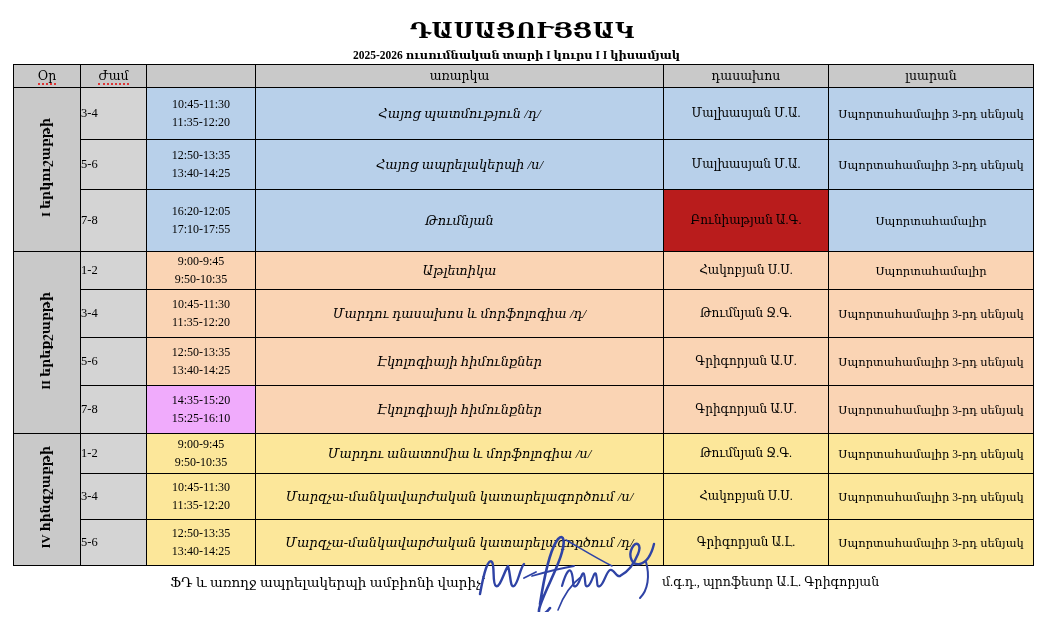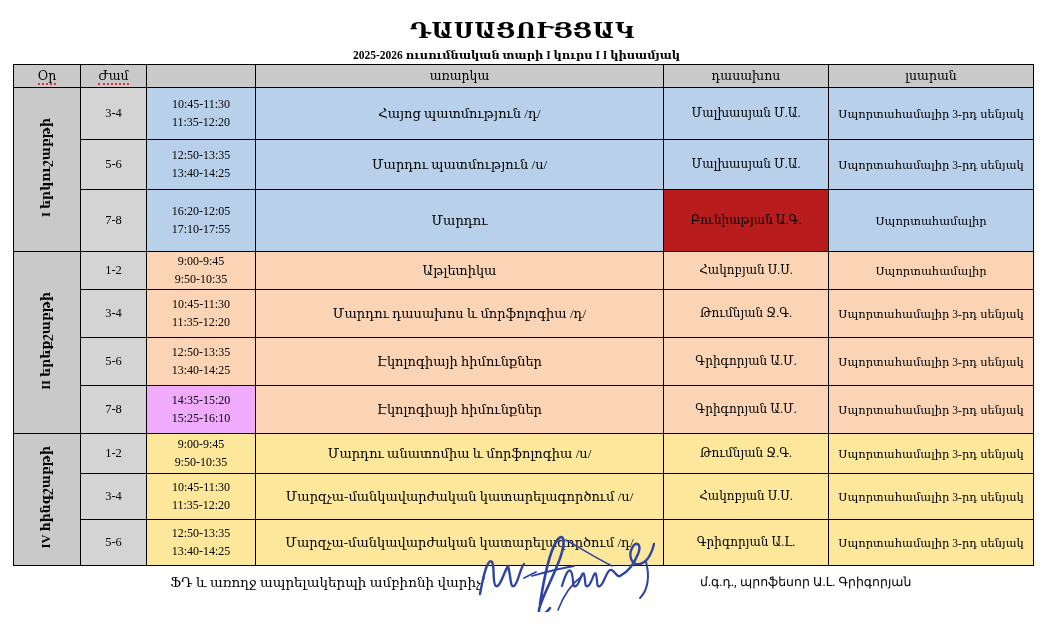--- a/index.html
+++ b/index.html
@@ -99,36 +99,36 @@
     font-weight: bold;
     line-height: 1.25;
     white-space: nowrap;
     text-align: center;
   }
   .day-rot .roman { font-weight: bold; }
 
   
   td.period-cell {
     background: #d4d4d4;
-    text-align: center;
     font-size: 12.5px;
     font-weight: bold;
   }
 
   
   td.time-cell {
     text-align: center;
     font-size: 12px;
     line-height: 1.45;
     padding: 2px 0;
   }
   td.subj-cell {
     text-align: center;
     font-size: 13px;
     padding: 2px 6px;
+    font-style: italic;
   }
   td.lect-cell {
     text-align: center;
     font-size: 12px;
     padding: 2px 4px;
   }
   td.room-cell {
     text-align: center;
     font-size: 11.5px;
     padding: 2px 4px;
@@ -147,25 +147,24 @@
   }
   .footer-left {
     position: absolute;
     left: 170px;
     top: 14px;
     font-size: 13.5px;
     white-space: nowrap;
   }
   .footer-right {
     position: absolute;
-    left: 700px;
+    left: 662px;
     top: 14px;
     font-size: 12.5px;
     white-space: nowrap;
-    font-family: Liberation Serif, serif;
   }
   .signature {
     position: absolute;
     left: 470px;
     top: -28px;
     width: 230px;
     height: 80px;
     pointer-events: none;
   }
 </style>
@@ -208,31 +207,31 @@
             <td class="subj-cell" style="background: rgb(184, 208, 234);">Հայոց պատմություն /դ/</td>
             <td class="lect-cell" style="background: rgb(184, 208, 234);">Մալխասյան Մ.Ա.</td>
             <td class="room-cell" style="background: rgb(184, 208, 234);">Սպորտահամալիր 3-րդ սենյակ</td>
           </tr>
           <tr style="height: 50px;">
             <td class="period-cell"><span>5-6</span></td>
             <td class="time-cell" style="background: rgb(184, 208, 234);">
               <div>12:50-13:35</div>
               <div>13:40-14:25</div>
             </td>
-            <td class="subj-cell" style="background: rgb(184, 208, 234);">Մարդու պատմություն /ս/</td>
+            <td class="subj-cell" style="background: rgb(184, 208, 234);">Հայոց ապրելակերպի /ս/</td>
             <td class="lect-cell" style="background: rgb(184, 208, 234);">Մալխասյան Մ.Ա.</td>
             <td class="room-cell" style="background: rgb(184, 208, 234);">Սպորտահամալիր 3-րդ սենյակ</td>
           </tr>
           <tr style="height: 62px;">
             <td class="period-cell"><span>7-8</span></td>
             <td class="time-cell" style="background: rgb(184, 208, 234);">
               <div>16:20-12:05</div>
               <div>17:10-17:55</div>
             </td>
-            <td class="subj-cell" style="background: rgb(184, 208, 234);">Մարդու</td>
+            <td class="subj-cell" style="background: rgb(184, 208, 234);">Թումնյան</td>
             <td class="lect-cell" style="background: #b91c1c;">Բունիաթյան Ա.Գ.</td>
             <td class="room-cell" style="background: rgb(184, 208, 234);">Սպորտահամալիր</td>
           </tr>
           <tr class="block-start" style="height: 38px;">
             <td class="day-cell" rowspan="4"><div class="day-rot"><span class="roman">II</span> <span>երեքշաբթի</span></div></td>
             <td class="period-cell"><span>1-2</span></td>
             <td class="time-cell" style="background: rgb(250, 212, 180);">
               <div>9:00-9:45</div>
               <div>9:50-10:35</div>
             </td>

